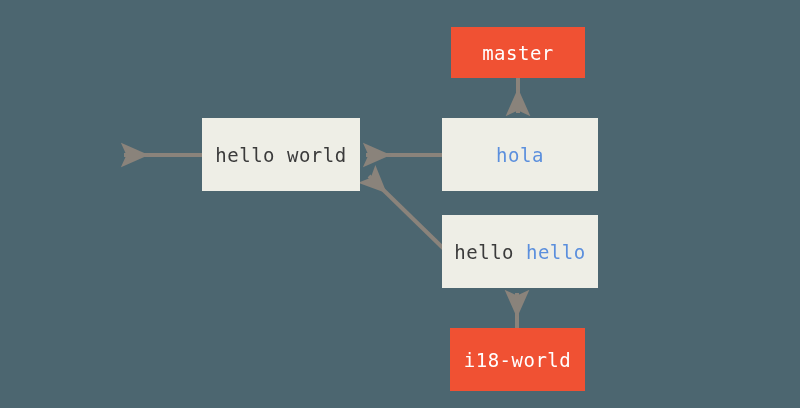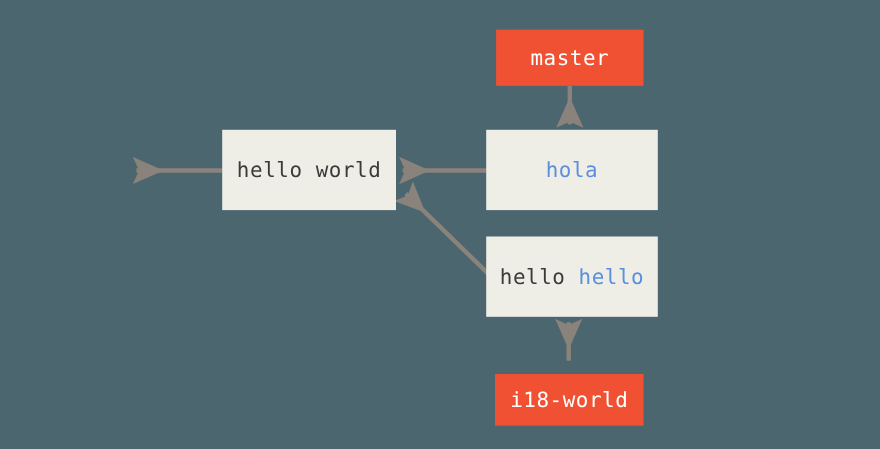--- a/index.html
+++ b/index.html
@@ -41,21 +41,21 @@
     background: #f05133;
     color: #ffffff;
     font-size: 19px;
   }
   .tok-alt { color: #5b8fdd; }
 
   #node-hello-world  { left: 202px; top: 118px; width: 158px; height: 73px; }
   #node-hola-world   { left: 442px; top: 118px; width: 156px; height: 73px; }
   #node-hello-mundo  { left: 442px; top: 215px; width: 156px; height: 73px; }
   #node-master       { left: 451px; top: 27px;  width: 134px; height: 51px; }
-  #node-i18-world    { left: 450px; top: 328px; width: 135px; height: 47px; margin-top: 12px; }
+  #node-i18-world    { left: 450px; top: 328px; width: 135px; height: 63px; }
 </style>
 </head>
 <body>
 
 <div id="canvas">
 
   <svg id="arrow-layer" viewBox="0 0 800 408" width="800" height="408">
     <defs>
       <marker id="arrowhead" markerWidth="7" markerHeight="7" refX="6.2" refY="3.5" orient="auto" markerUnits="strokeWidth">
         <path d="M0,3.5 L7,0.4 L5.6,3.5 L7,6.6 Z" fill="#8a837b"></path>

